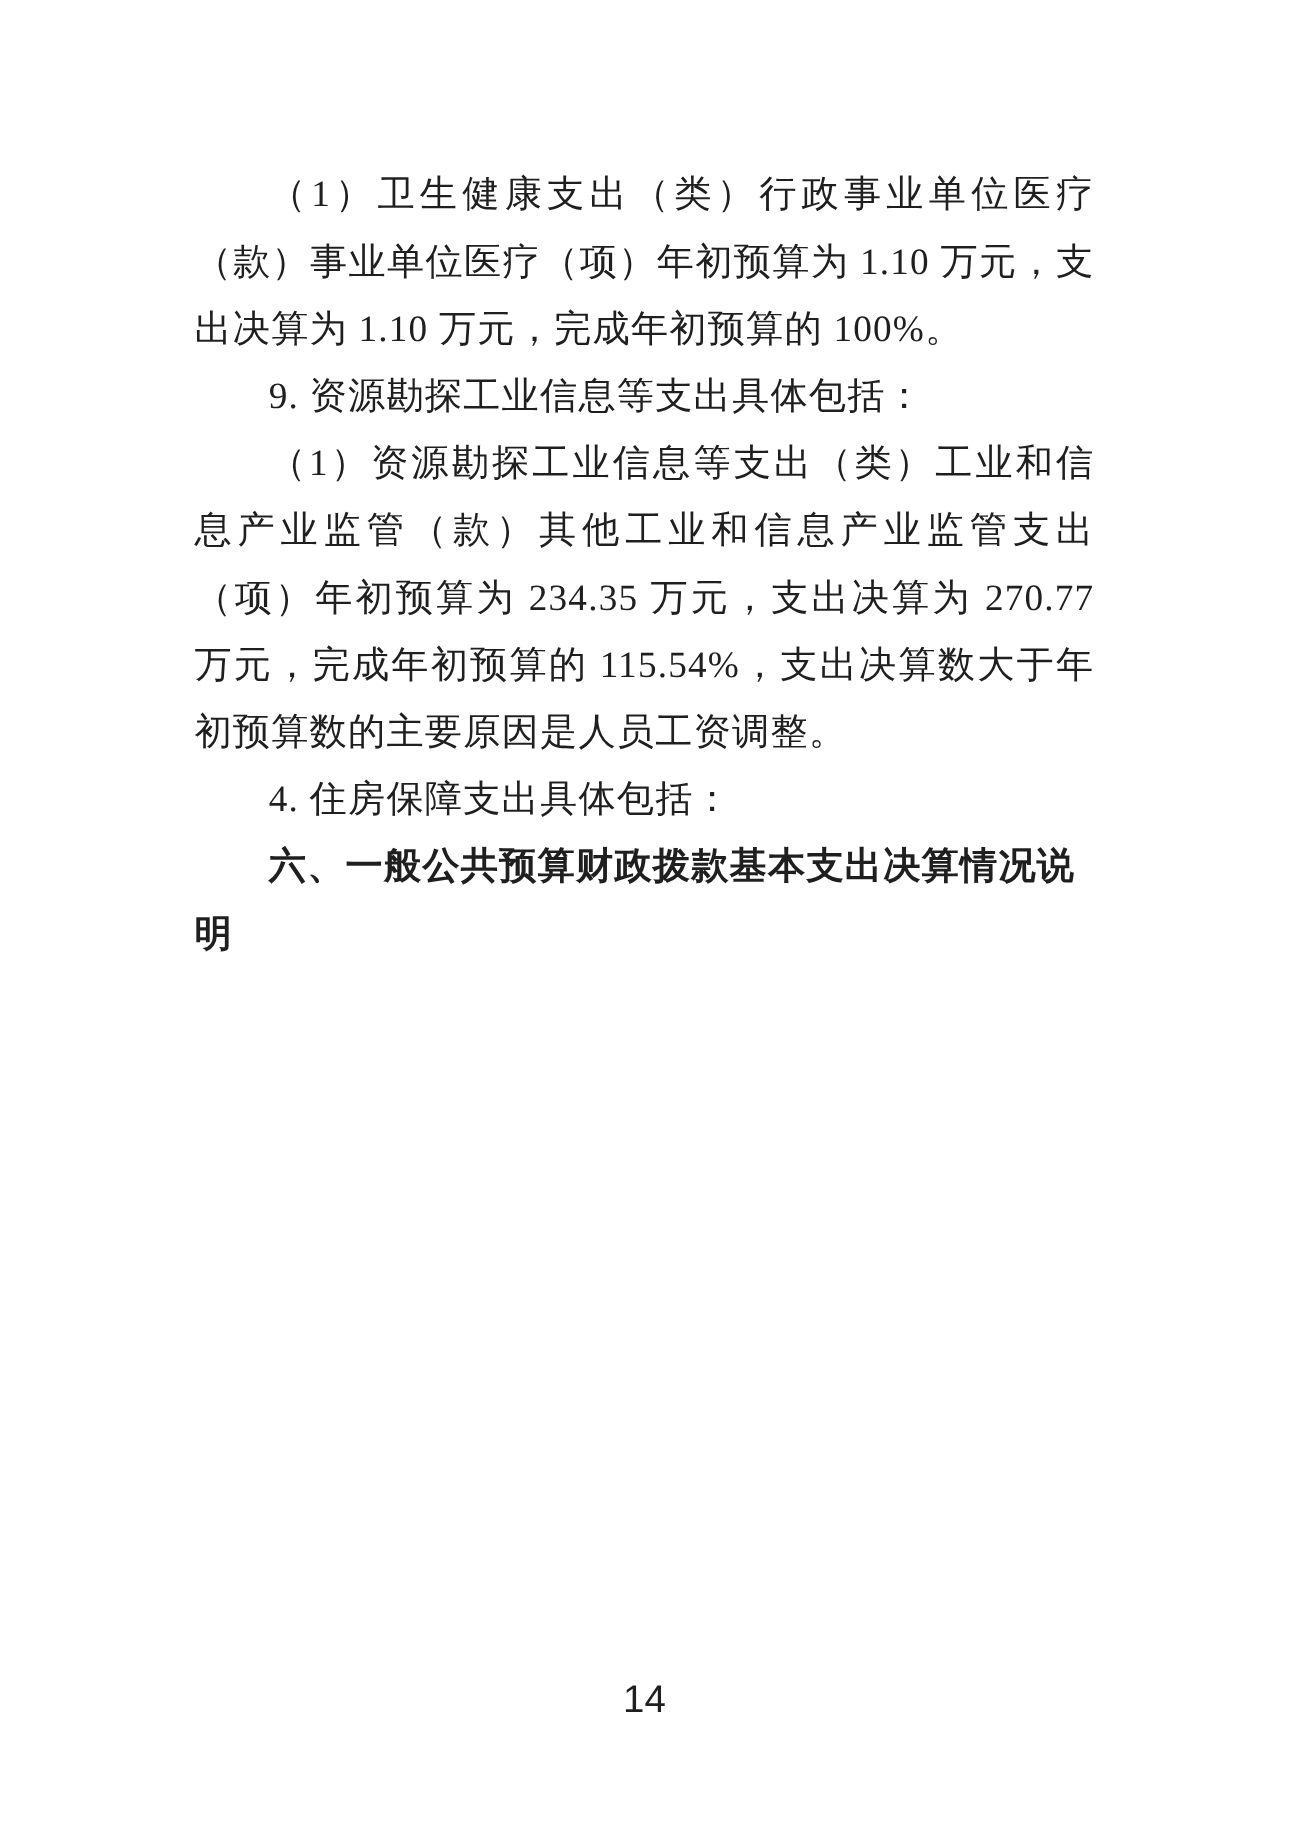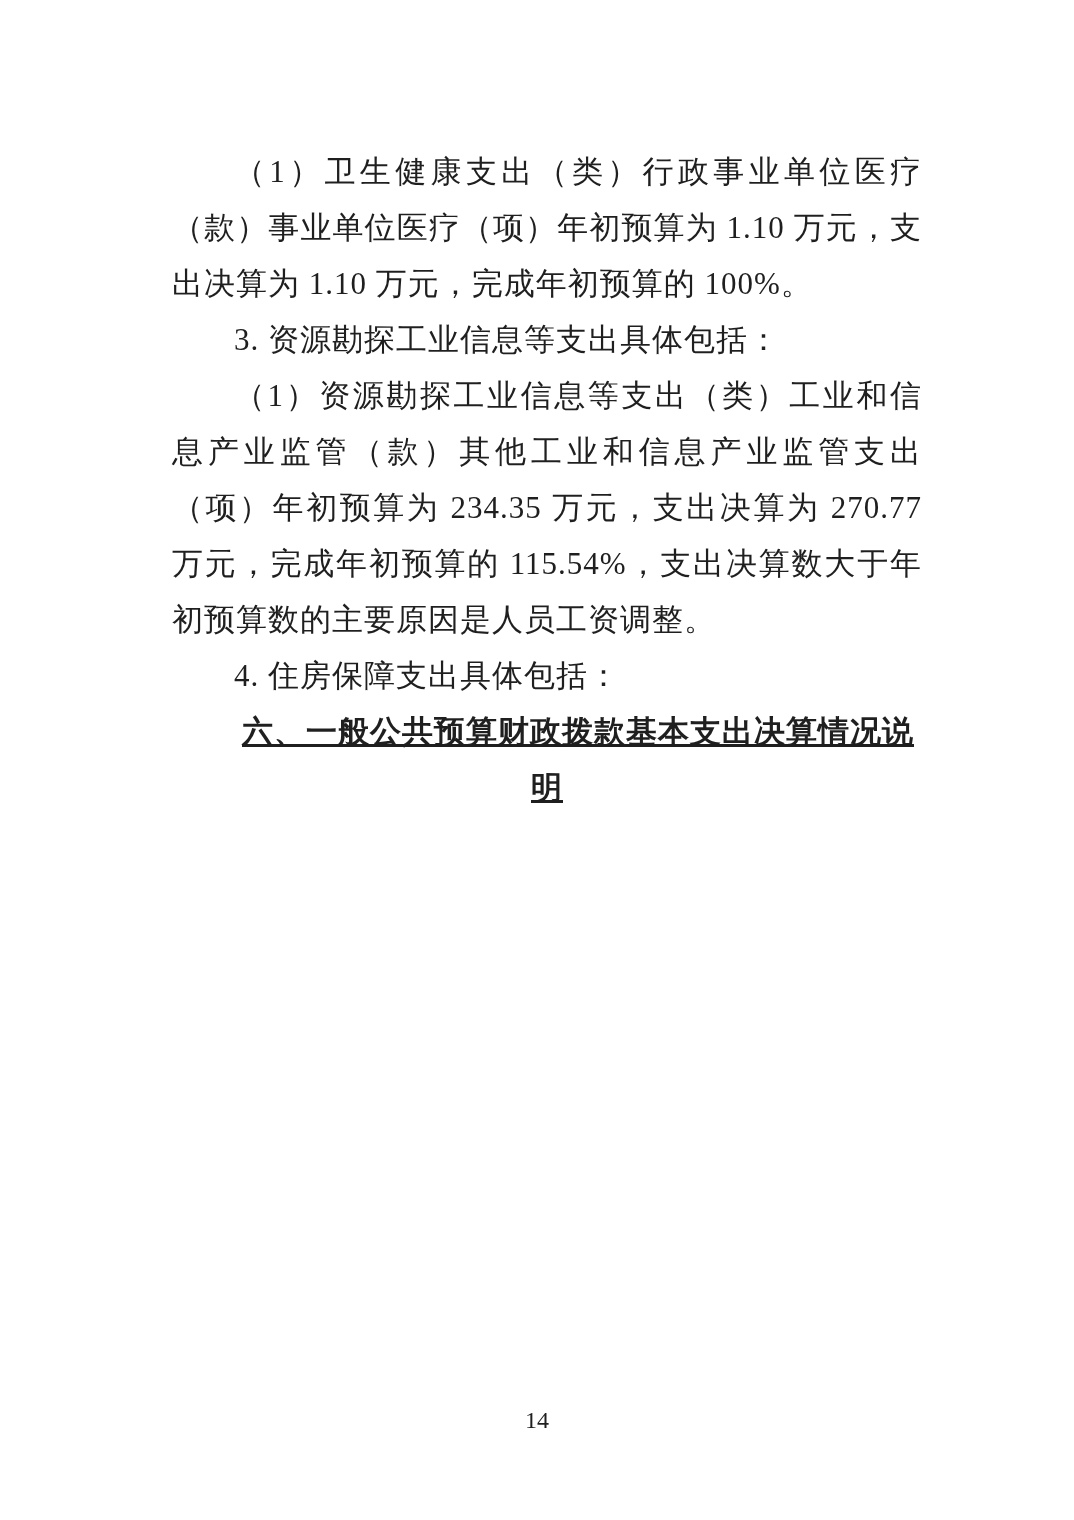--- a/index.html
+++ b/index.html
@@ -12,57 +12,55 @@
     width: 1074px;
     height: 1520px;
     background: #ffffff;
     overflow: hidden;
     box-sizing: border-box;
     font-family: "Liberation Serif", "DejaVu Serif", serif;
     color: #1f1f1f;
   }
   .content {
     position: absolute;
-    top: 144px;
+    top: 134px;
     left: 162px;
     width: 750px;
-    margin-left: 10px;
   }
   .content p {
     margin: 0;
     font-size: 31px;
     line-height: 56px;
     letter-spacing: 1px;
     text-align: justify;
     text-indent: 2em;
     font-weight: 400;
     word-break: break-all;
   }
   .content p.heading {
     font-weight: 700;
-    text-align: center;
-    text-decoration: underline;
+    text-align: left;
   }
   .page-number {
     position: absolute;
     bottom: 88px;
     left: 0;
     right: 0;
     text-align: center;
-    font-size: 24px;
+    font-size: 32px;
     line-height: 1;
     color: #1f1f1f;
-    font-family: Liberation Serif, serif;
+    font-family: Liberation Sans, sans-serif;
   }
 </style>
 </head>
 <body>
 
 <div class="page">
   <div class="content">
       <p class="body">（1）卫生健康支出（类）行政事业单位医疗（款）事业单位医疗（项）年初预算为 1.10 万元，支出决算为 1.10 万元，完成年初预算的 100%。</p>
-      <p class="body">3. 资源勘探工业信息等支出具体包括：</p>
+      <p class="body">9. 资源勘探工业信息等支出具体包括：</p>
       <p class="body">（1）资源勘探工业信息等支出（类）工业和信息产业监管（款）其他工业和信息产业监管支出（项）年初预算为 234.35 万元，支出决算为 270.77 万元，完成年初预算的 115.54%，支出决算数大于年初预算数的主要原因是人员工资调整。</p>
       <p class="body">4. 住房保障支出具体包括：</p>
       <p class="heading">六、一般公共预算财政拨款基本支出决算情况说明</p>
     </div>
   <div class="page-number">14</div>
 </div>
 
 </body></html>

